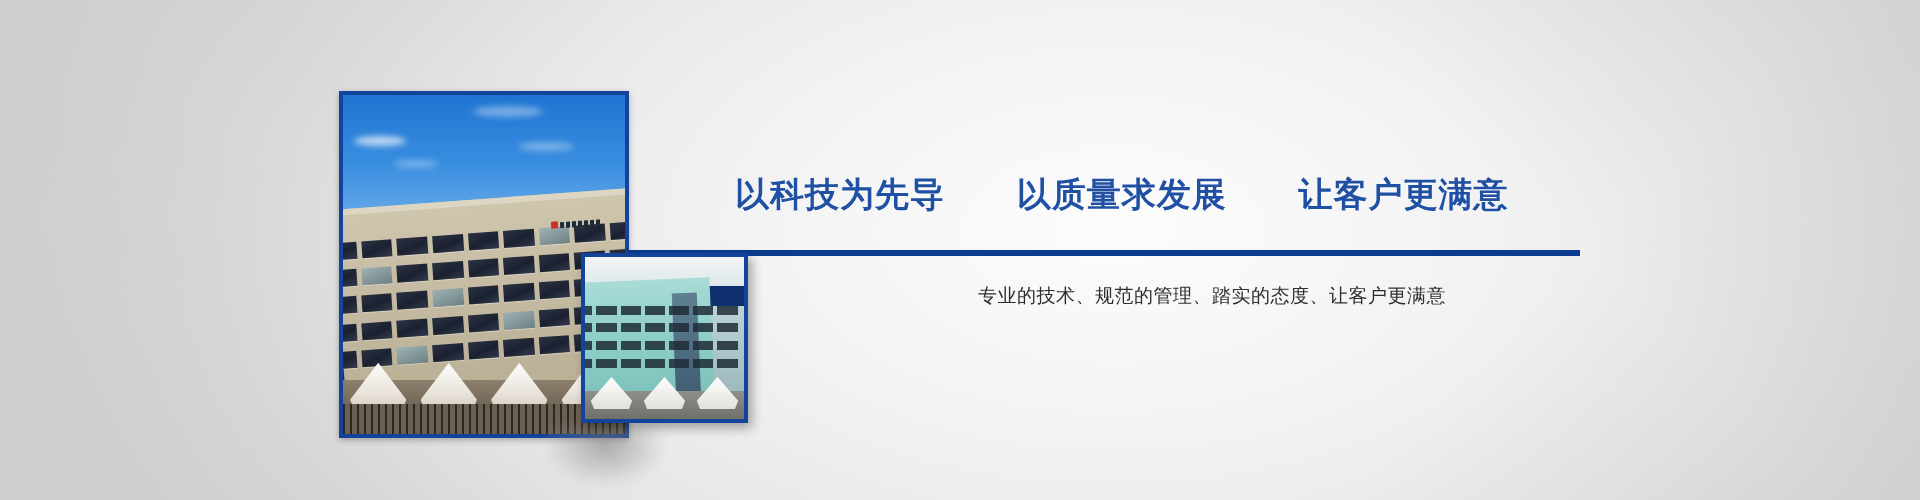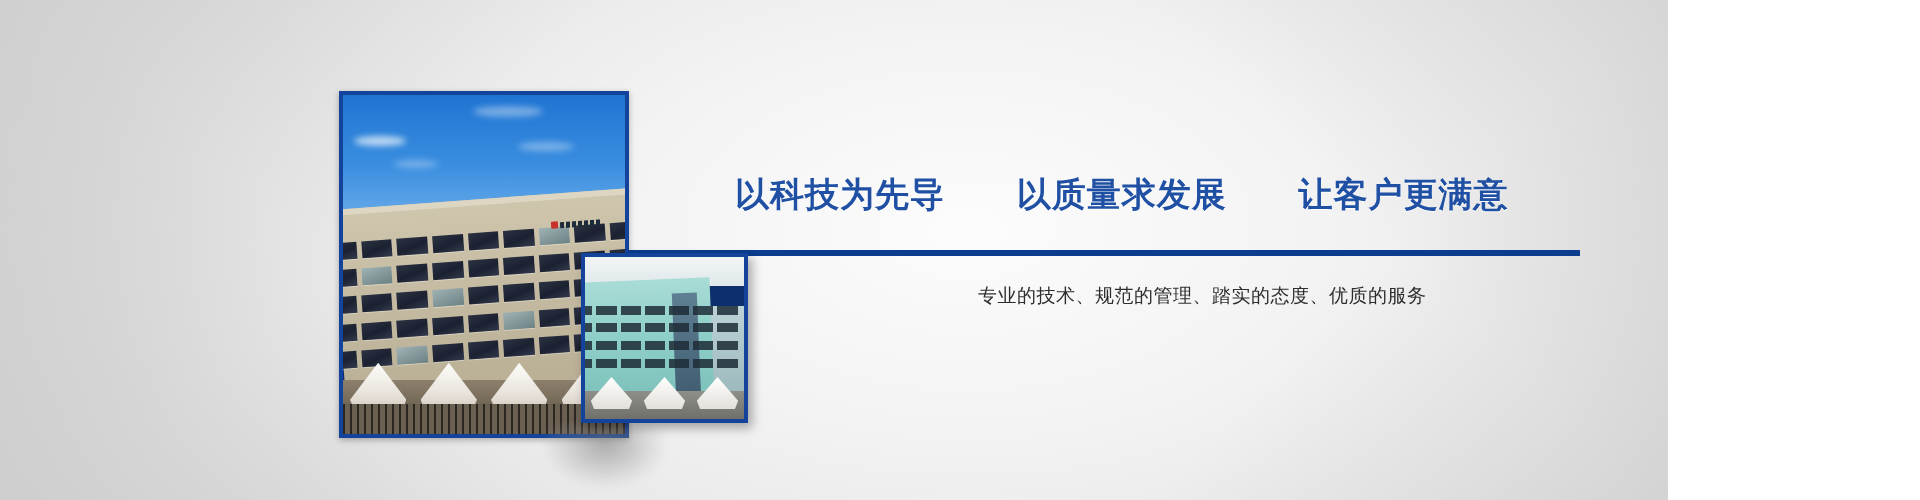--- a/index.html
+++ b/index.html
@@ -2,21 +2,21 @@
 <html><head>
 <meta charset="utf-8">
 <title>Banner</title>
 <style>
   html,body{margin:0;padding:0;}
   body{
     width:1920px;height:500px;overflow:hidden;
     font-family:"DejaVu Sans","Liberation Sans",sans-serif;
   }
   #banner{
-    position:relative;width:1668px;height:500px;overflow:hidden;
+    position:relative;width:1920px;height:500px;overflow:hidden;
     background:
       radial-gradient(ellipse 1100px 620px at 58% 46%, #fcfcfc 0%, #f3f3f3 32%, #e6e6e6 62%, #dadada 82%, #d2d2d2 100%);
   }
   #banner:before{
     content:"";position:absolute;inset:0;
     background:linear-gradient(135deg, rgba(205,205,205,.55) 0%, rgba(255,255,255,0) 28%),
                linear-gradient(45deg, rgba(200,200,200,.45) 0%, rgba(255,255,255,0) 26%),
                linear-gradient(225deg, rgba(200,200,200,.40) 0%, rgba(255,255,255,0) 24%),
                linear-gradient(315deg, rgba(198,198,198,.42) 0%, rgba(255,255,255,0) 24%);
     pointer-events:none;
@@ -273,15 +273,15 @@
   <div id="headline">
     <span>以科技为先导</span>
     <span class="gap"></span>
     <span>以质量求发展</span>
     <span class="gap"></span>
     <span>让客户更满意</span>
   </div>
 
   <div id="divider"></div>
 
-  <div id="subtitle">专业的技术、规范的管理、踏实的态度、优质的服务</div>
+  <div id="subtitle">专业的技术、规范的管理、踏实的态度、让客户更满意</div>
 
 </div>
 
 </body></html>

